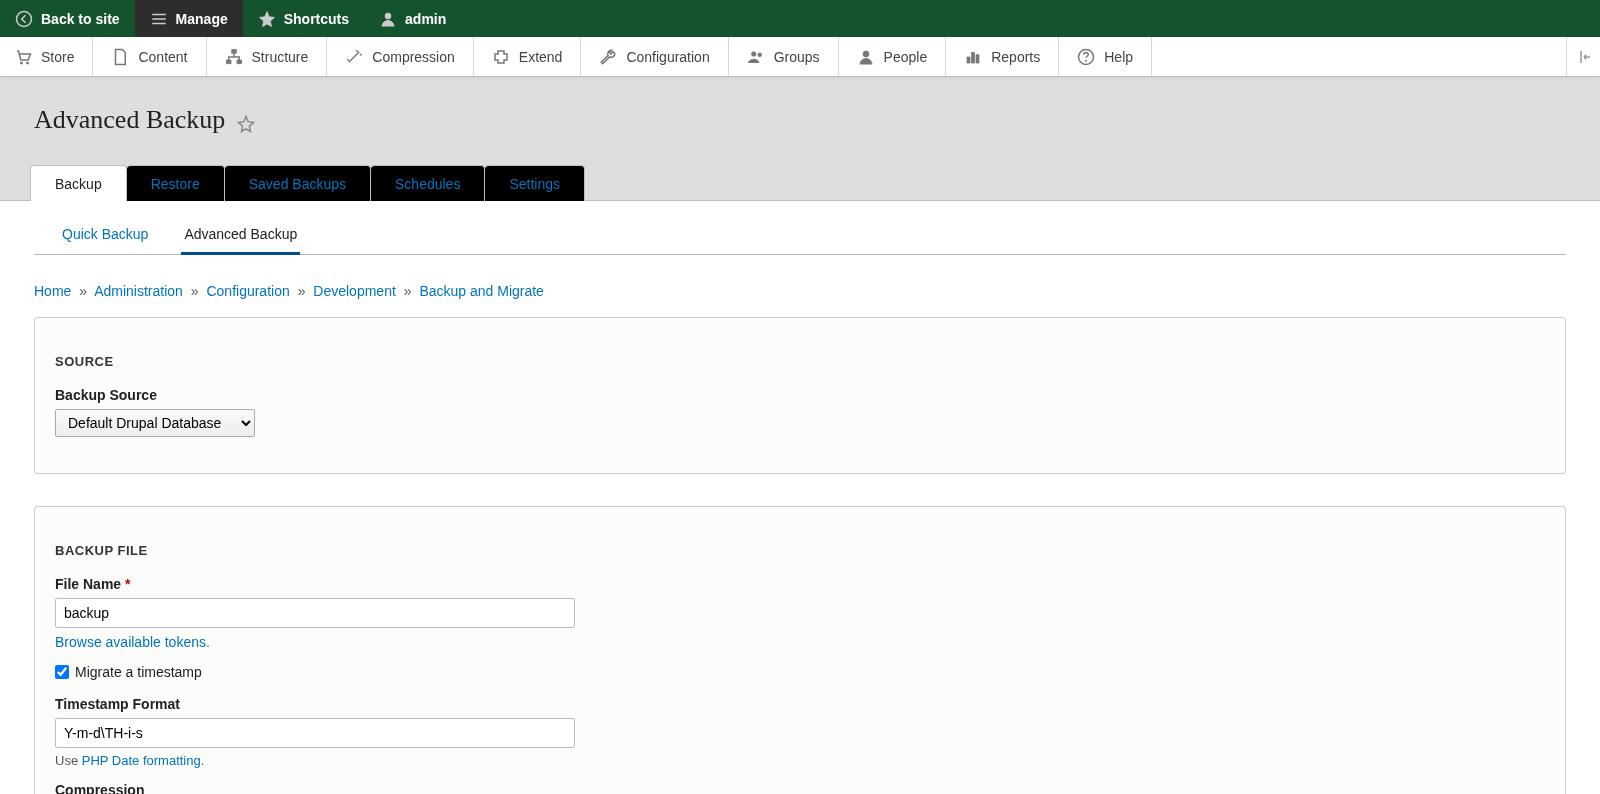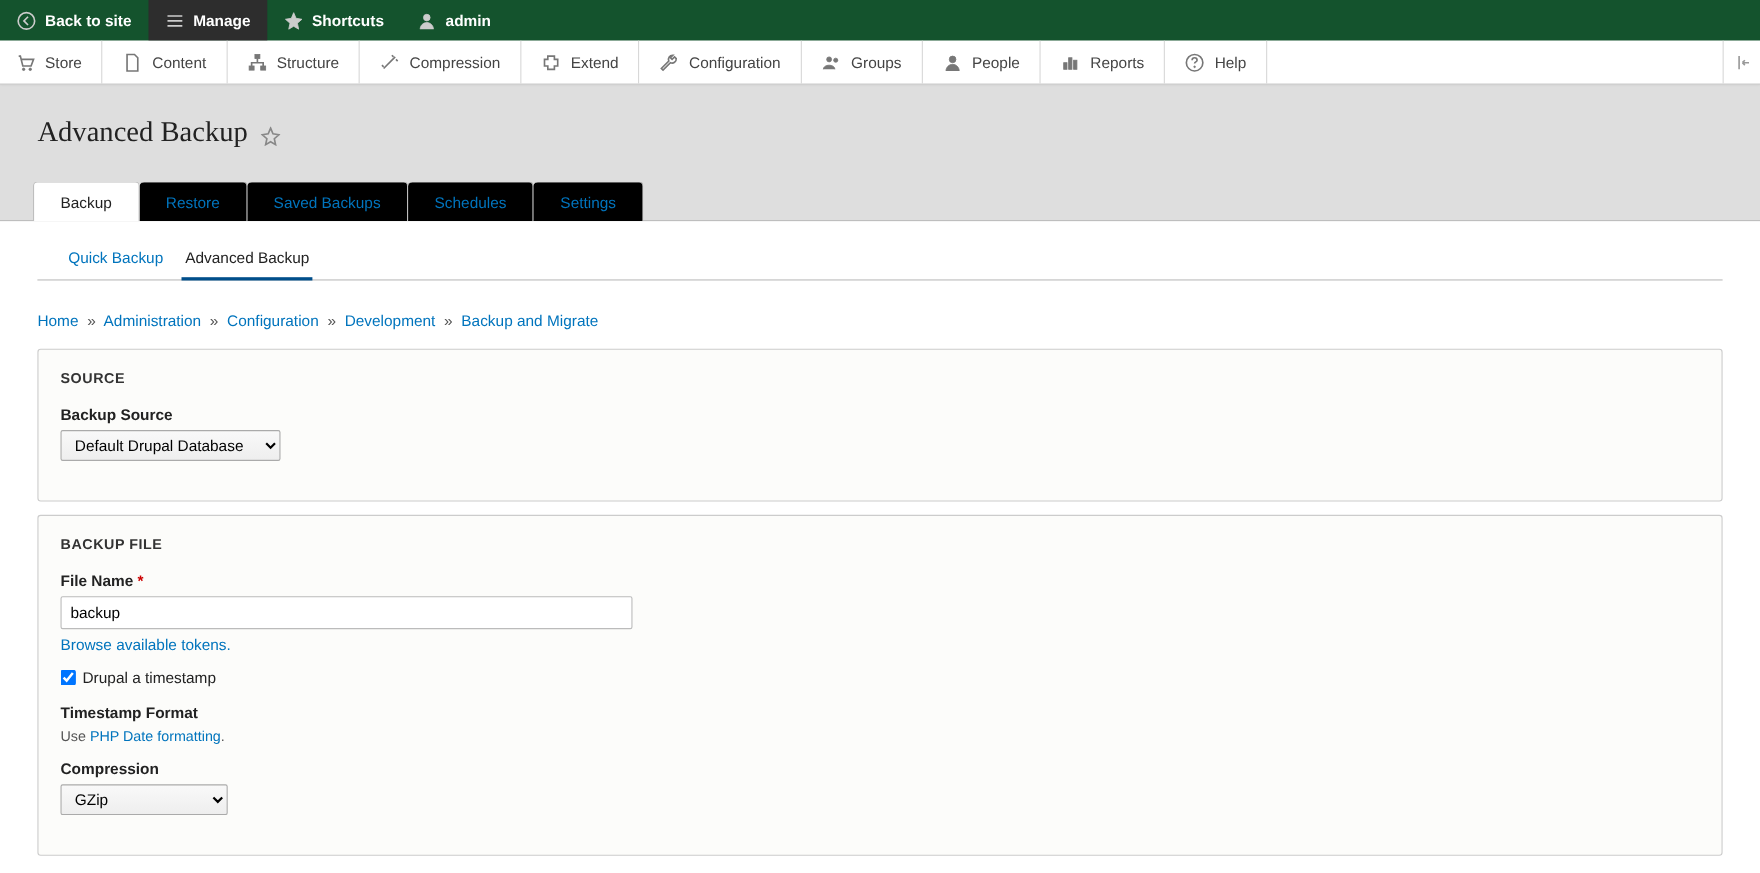--- a/index.html
+++ b/index.html
@@ -30,31 +30,31 @@
 
   
   .primary-tabs { display: flex; gap: 0; padding: 0 30px; margin-top: 18px; }
   .primary-tabs .tab { border: 1px solid #bebebe; border-bottom: none; background: #000000; color: #0074bd; padding: 10px 24px 9px 24px; cursor: pointer; margin-bottom: -1px; border-top-left-radius: 4px; border-top-right-radius: 4px; }
   .primary-tabs .tab + .tab { border-left: none; }
   .primary-tabs .tab.active { background: #fff; color: #222; position: relative; z-index: 2; }
 
   .content-wrap { padding: 25px 34px 40px 34px; }
 
   
-  .secondary-tabs { border-bottom: 1px solid #bbb; display: flex; gap: 14px; padding: 0 20px 0 25px; }
+  .secondary-tabs { border-bottom: 1px solid #bbb; display: flex; gap: 30px; padding: 0 20px 0 25px; }
   .secondary-tabs .stab { padding: 0 3px 10px 3px; cursor: pointer; color: #0074bd; }
   .secondary-tabs .stab.active { color: #222; border-bottom: 3px solid #004e8a; margin-bottom: -1px; }
 
   
   .breadcrumb { margin: 28px 0 18px 0; font-size: 14px; }
   .breadcrumb .crumb { color: #0074bd; cursor: pointer; }
   .breadcrumb .sep { color: #555; padding: 0 4px; }
 
   
-  .fieldset { border: 1px solid #ccc; border-radius: 3px; background: #fcfcfa; margin-bottom: 12px; padding: 18px 20px 22px 20px; }
+  .fieldset { border: 1px solid #ccc; border-radius: 3px; background: #fcfcfa; margin-bottom: 32px; padding: 36px 20px 22px 20px; }
   .fieldset-legend { font-weight: bold; letter-spacing: 0.5px; text-transform: uppercase; font-size: 13px; color: #333; margin-bottom: 18px; }
   .form-label { font-weight: bold; font-size: 14px; color: #222; display: block; margin-bottom: 6px; }
   .form-label .req { color: #c00; }
 
   select.form-select { border: 1px solid #aaa; background: linear-gradient(#f9f9f9,#eee); padding: 4px 8px; font-size: 14px; border-radius: 2px; }
   #source-select { width: 200px; }
   #compression-select { width: 152px; }
 
   input.form-text { border: 1px solid #bbb; background: #fff; padding: 6px 8px; font-size: 14px; border-radius: 2px; width: 520px; display: block; }
 
@@ -263,25 +263,26 @@
     <div class="form-item">
       <label class="form-label">
         <span>File Name</span> <span class="req">*</span>
       </label>
       <input type="text" class="form-text" value="backup" style="">
       <div class="link-line"><a>Browse available tokens.</a></div>
     </div>
 
     <div class="check-row">
       <input type="checkbox" id="append-ts" checked="" style="">
-      <label for="append-ts">Drupal a timestamp</label>
+      <label for="append-ts">Migrate a timestamp</label>
     </div>
 
     <div class="form-item">
       <label class="form-label">Timestamp Format</label>
+      <input type="text" class="form-text" value="Y-m-d\TH-i-s" style="">
       <div class="desc">
         <span>Use </span><a>PHP Date formatting</a><span>.</span>
       </div>
     </div>
 
     <div class="form-item">
       <label class="form-label">Compression</label>
       <select id="compression-select" class="form-select">
         <option>GZip</option>
       </select>

